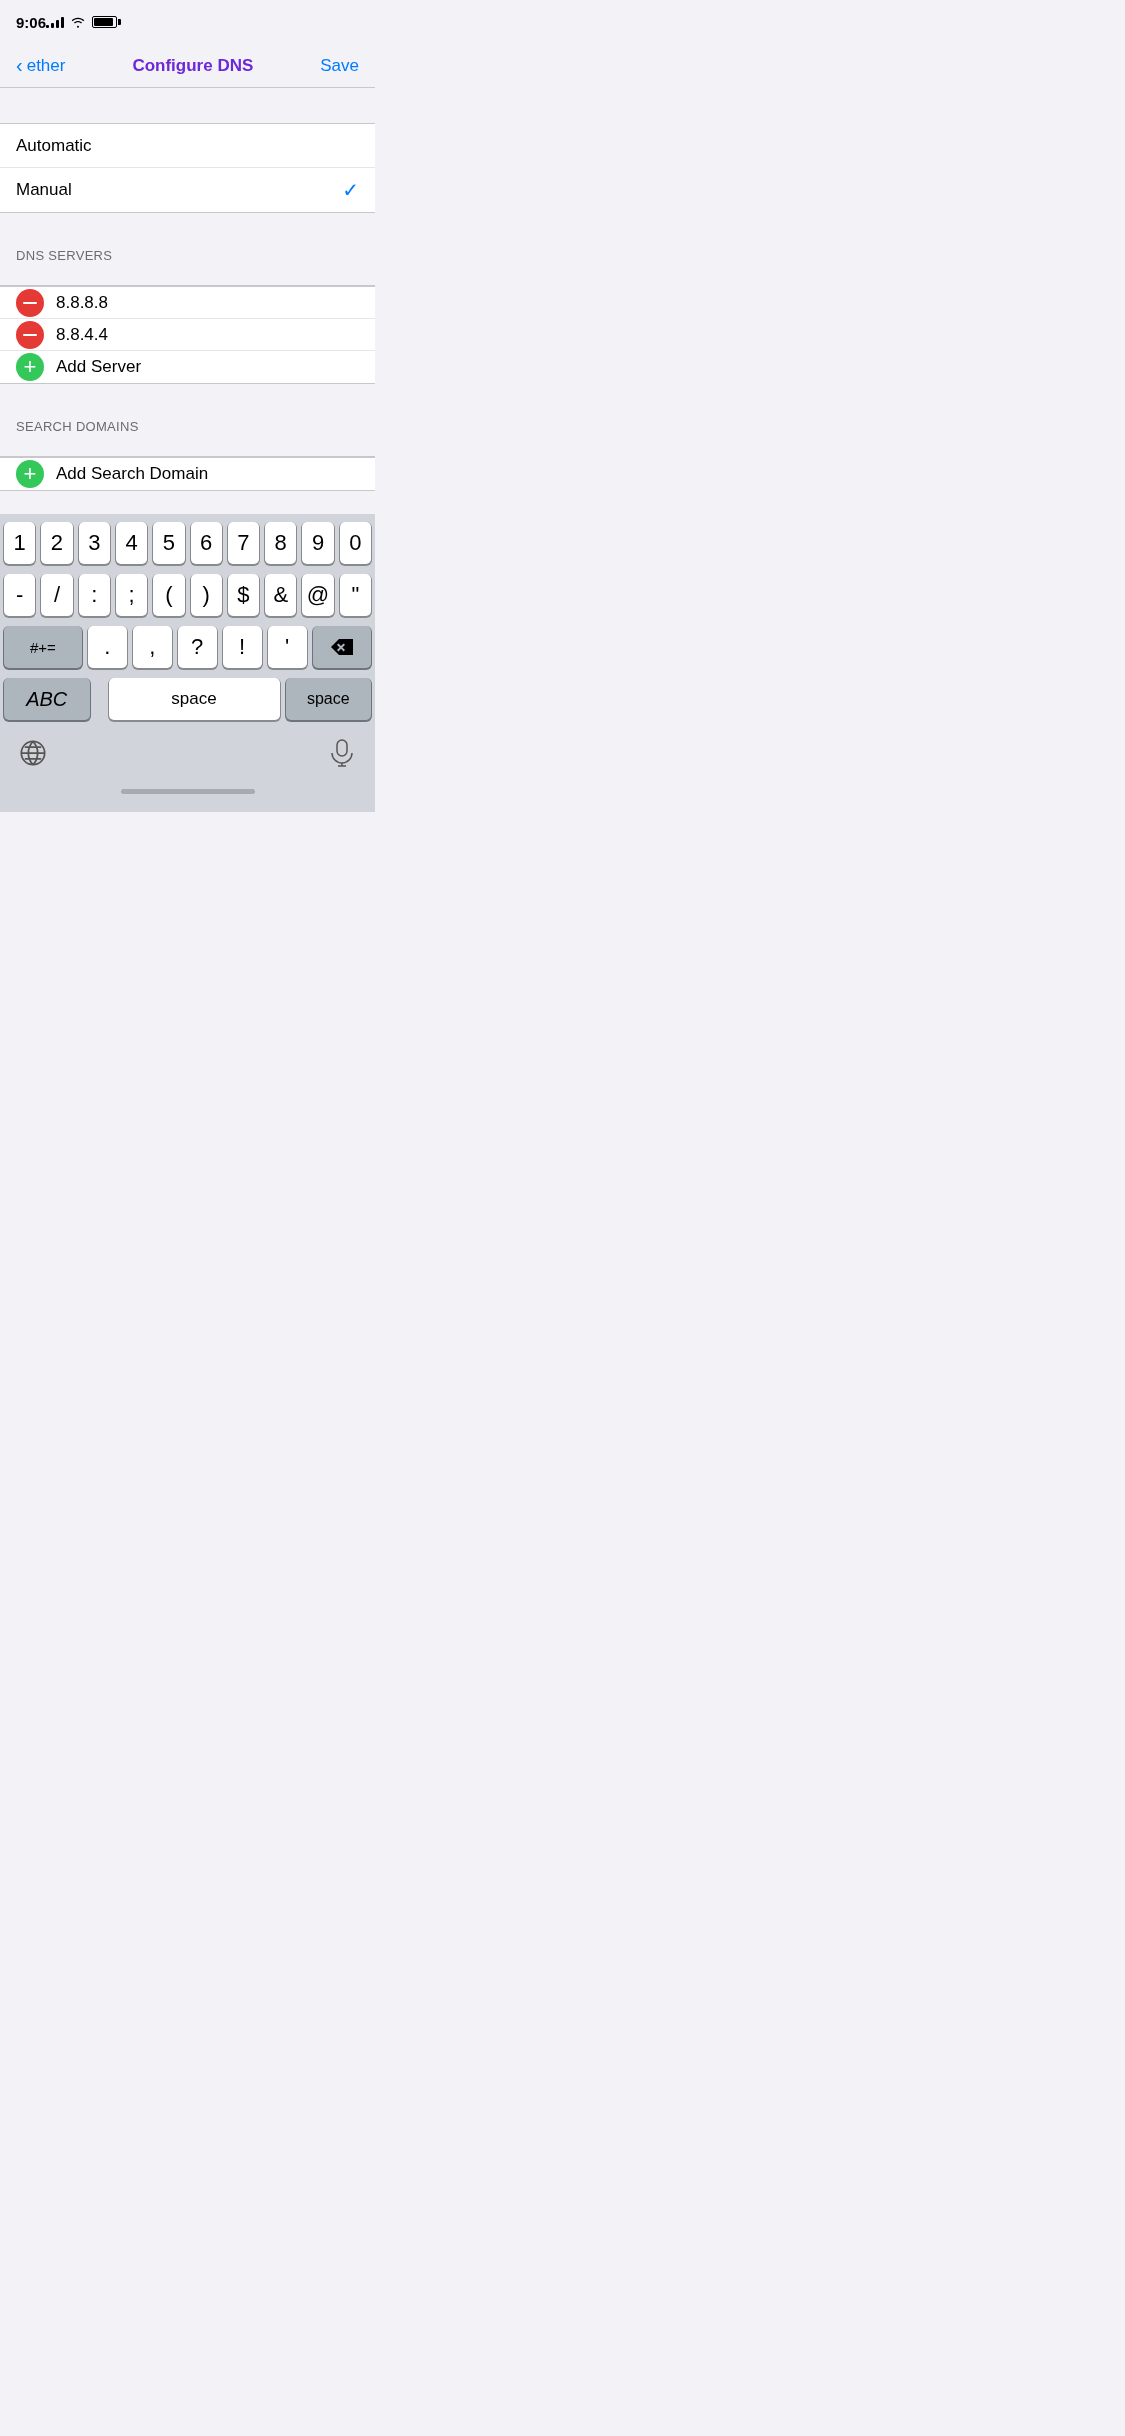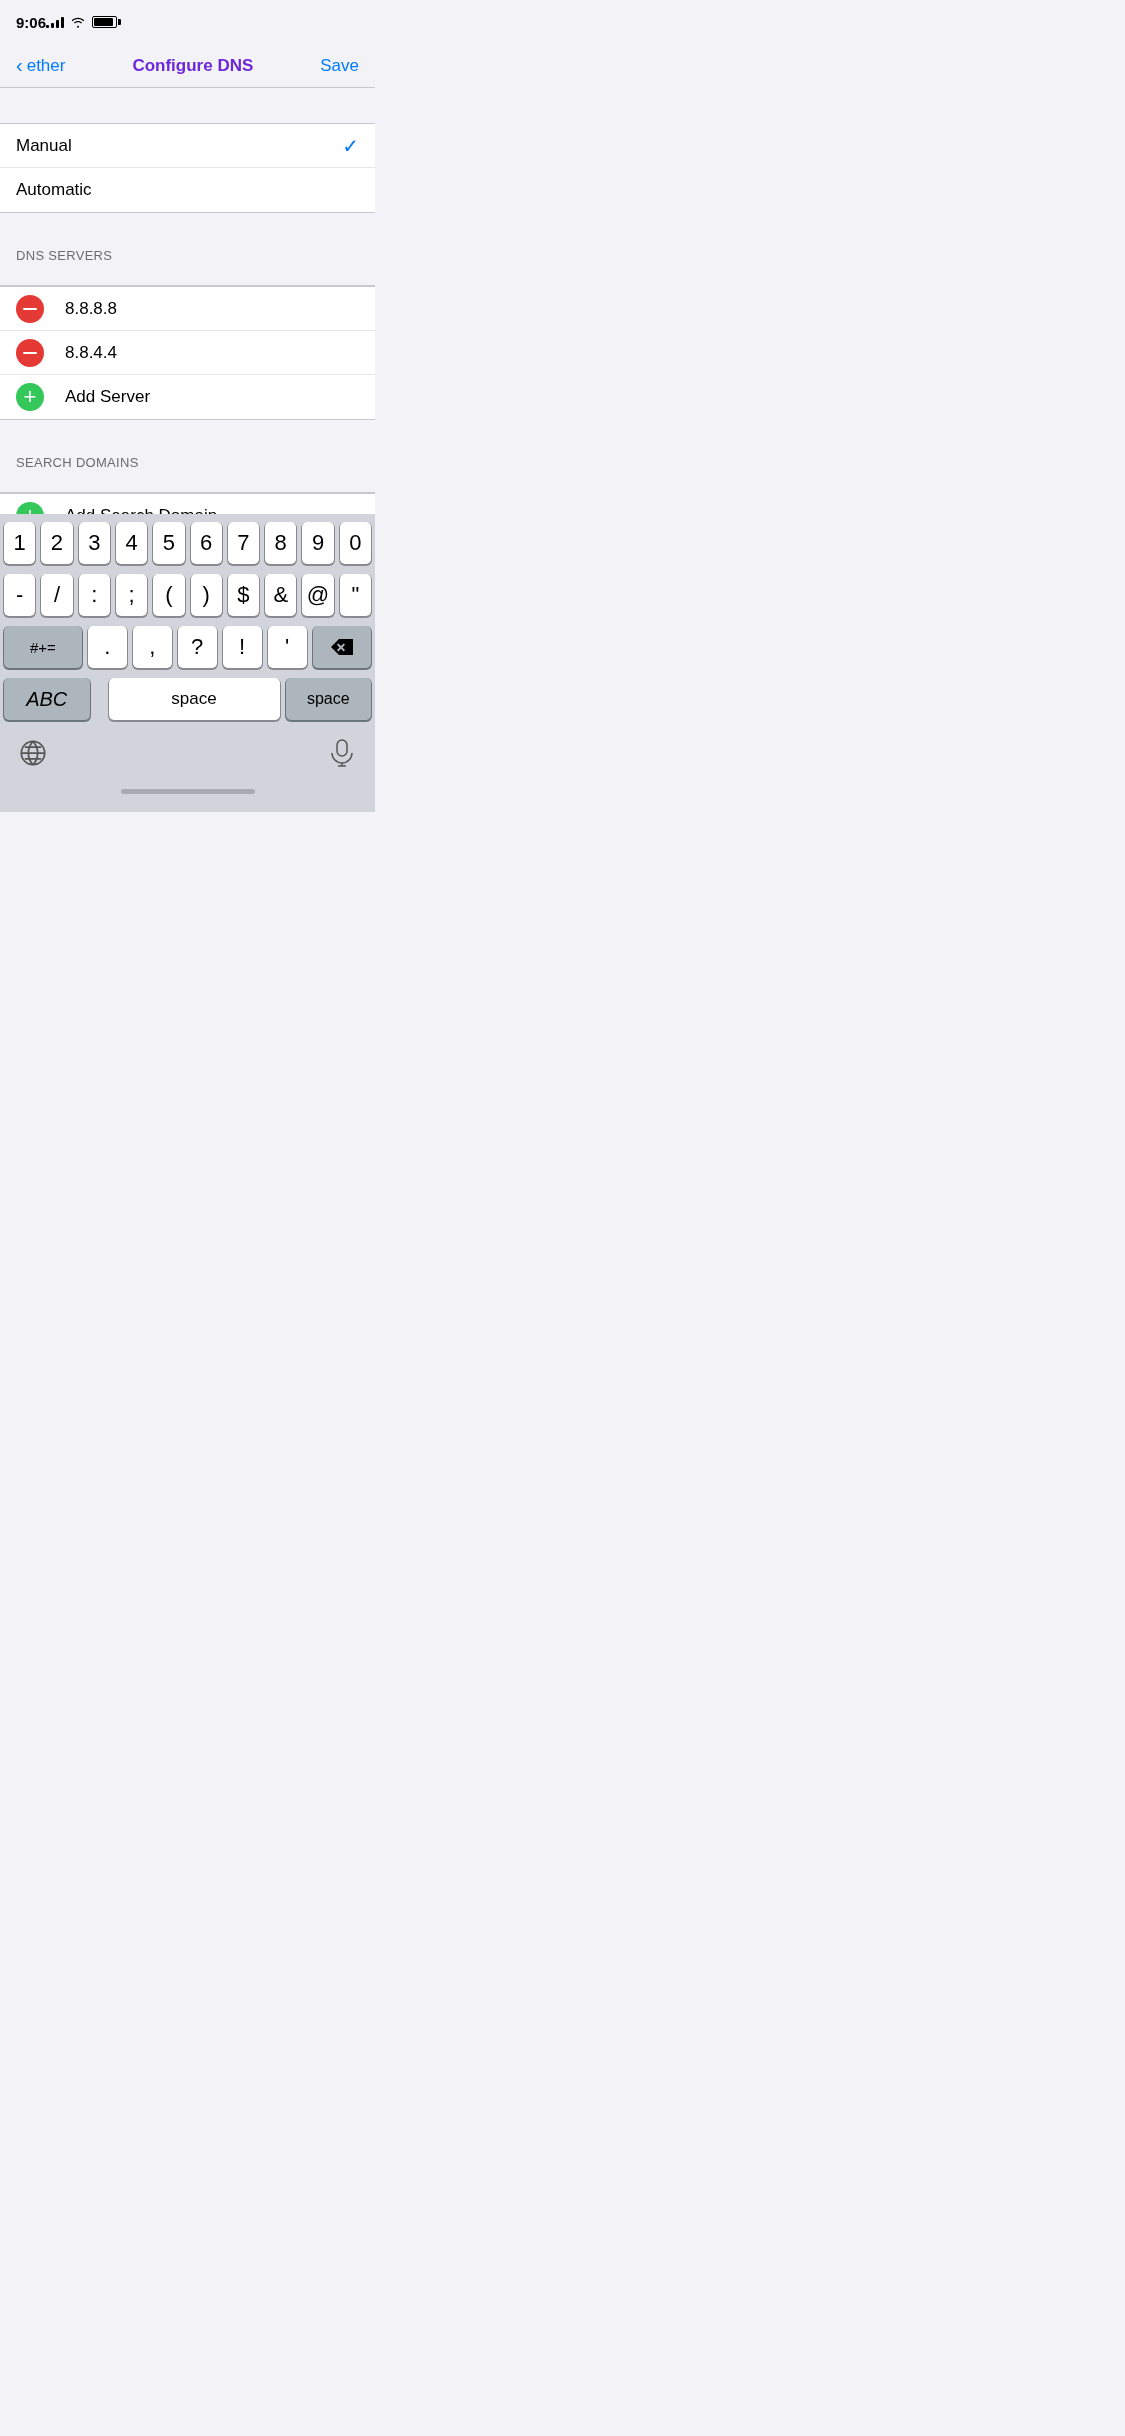--- a/index.html
+++ b/index.html
@@ -155,24 +155,24 @@
       color: #6c6c70;
       letter-spacing: 0.3px;
       text-transform: uppercase;
     }
 
     
     .server-row {
       display: flex;
       align-items: center;
       padding: 0 16px;
-      height: 44px;
+      height: 32px;
       background: #fff;
       border-bottom: 0.5px solid #e5e5ea;
-      gap: 21px;
+      gap: 12px;
     }
     .server-row:last-child {
       border-bottom: none;
     }
     .minus-btn {
       width: 28px;
       height: 28px;
       border-radius: 14px;
       background: #e53935;
       display: flex;
@@ -340,25 +340,25 @@
     <span>ether</span>
   </div>
   <span class="nav-title">Configure DNS</span>
   <span class="nav-save">Save</span>
 </div>
 
 <div class="section-gap"></div>
 
 <div class="list-group">
   <div class="list-item">
+    <span class="list-item-text">Automatic</span>
+  </div>
+  <div class="list-item">
     <span class="list-item-text">Manual</span>
     <span class="checkmark">✓</span>
-  </div>
-  <div class="list-item">
-    <span class="list-item-text">Automatic</span>
   </div>
 </div>
 
 <div class="section-gap"></div>
 
 <div class="section-header">
   <span class="section-header-text">DNS SERVERS</span>
 </div>
 
 <div class="list-group">

